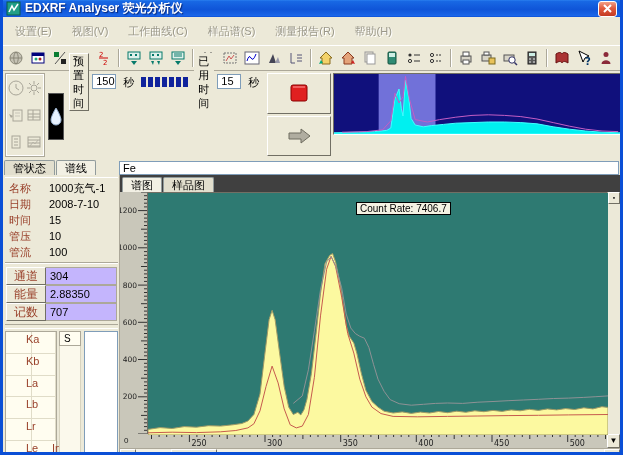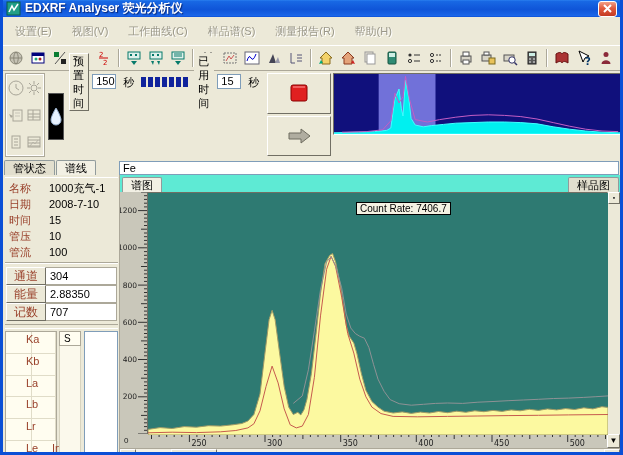--- a/index.html
+++ b/index.html
@@ -44,33 +44,33 @@
   
   .main-area{height:288px;display:flex;}
   .left-panel{width:117px;padding:2px 1px 0 2px;display:flex;flex-direction:column;border-right:1px solid #aca899;}
   .info-grid{border-top:1px solid #fff;border-bottom:1px solid #aca899;padding:2px 0;}
   .irow{display:flex;height:16px;align-items:center;}
   .ilabel{font-size:11px;color:#99412b;width:44px;padding-left:4px;}
   .ilabel.wide{width:56px;}
   .ivalue{font-size:11px;color:#000;flex:1;white-space:nowrap;}
   .crow{display:flex;height:18px;align-items:stretch;margin:0 1px;}
   .clabel{font-size:12px;color:#99412b;width:40px;text-align:center;border:1px solid;border-color:#fff #716f64 #716f64 #fff;background:#ece9d8;line-height:16px;}
-  .cvalue{font-size:11px;color:#000;flex:1;background:#ffffff;border:1px solid #aca899;border-left:none;padding-left:4px;line-height:16px;}
+  .cvalue{font-size:11px;color:#000;flex:1;background:#c4b5fd;border:1px solid #aca899;border-left:none;padding-left:4px;line-height:16px;}
   .lines-area{flex:1;display:flex;margin-top:3px;border-top:1px solid #fff;padding-top:2px;}
   .lines-table{width:52px;background:#fffdf0;border:1px solid #aca899;display:flex;flex-direction:column;}
   .lrow{flex:1;display:flex;border-bottom:1px solid #e0dcc8;}
   .lrow:last-child{border-bottom:none;}
   .lcell{font-size:11px;color:#99412b;width:26px;padding-left:20px;border-right:1px solid #e0dcc8;line-height:14px;}
   .scol{width:22px;display:flex;flex-direction:column;margin-left:2px;}
   .shead{font-size:10px;color:#000;border:1px solid #aca899;background:#fffdf0;text-align:left;padding-left:4px;line-height:13px;height:15px;}
   .sbody{flex:1;background:#fbf9ec;border:1px solid #d8d4c0;border-top:none;}
   .listbox{flex:1;background:#fff;border:1px solid #7f9db9;margin-left:3px;}
   
   .chart-panel{flex:1;display:flex;flex-direction:column;}
-  .chart-tabs{height:17px;display:flex;align-items:flex-end;padding-left:2px;background:#5eead4;justify-content:space-between;}
+  .chart-tabs{height:17px;display:flex;align-items:flex-end;padding-left:2px;background:#404040;}
   .chart-body{display:grid;grid-template-columns:27px 460px 13px;grid-template-rows:242px 14px 15px;}
   .y-ruler,.x-ruler{background:#c9c7ba;}
   .plot{position:relative;border:1px solid #716f64;border-right:none;}
   .count-label{position:absolute;left:208px;top:9px;background:#f4f1e2;border:1px solid #000;font-size:10px;padding:0 3px;line-height:11px;color:#000;white-space:nowrap;}
   .corner{background:#c9c7ba;font-size:8px;color:#222;padding:2px 0 0 4px;}
   .right-strip{background:#ece9d8;display:flex;flex-direction:column;align-items:center;border-left:1px solid #aca899;}
   .mini-btn{width:12px;height:12px;border:1px solid;border-color:#fff #716f64 #716f64 #fff;background:#ece9d8;font-size:7px;line-height:10px;text-align:center;color:#333;}
   .drop-btn{width:13px;height:14px;border:1px solid;border-color:#fff #716f64 #716f64 #fff;background:#ece9d8;font-size:8px;text-align:center;line-height:12px;color:#000;}
   .hscroll{grid-column:1 / span 3;background:#f3f1e6;display:flex;align-items:stretch;border-top:1px solid #aca899;}
   .sbtn{width:16px;border:1px solid;border-color:#fff #716f64 #716f64 #fff;background:#ece9d8;display:flex;align-items:center;justify-content:center;font-size:8px;color:#000;}

